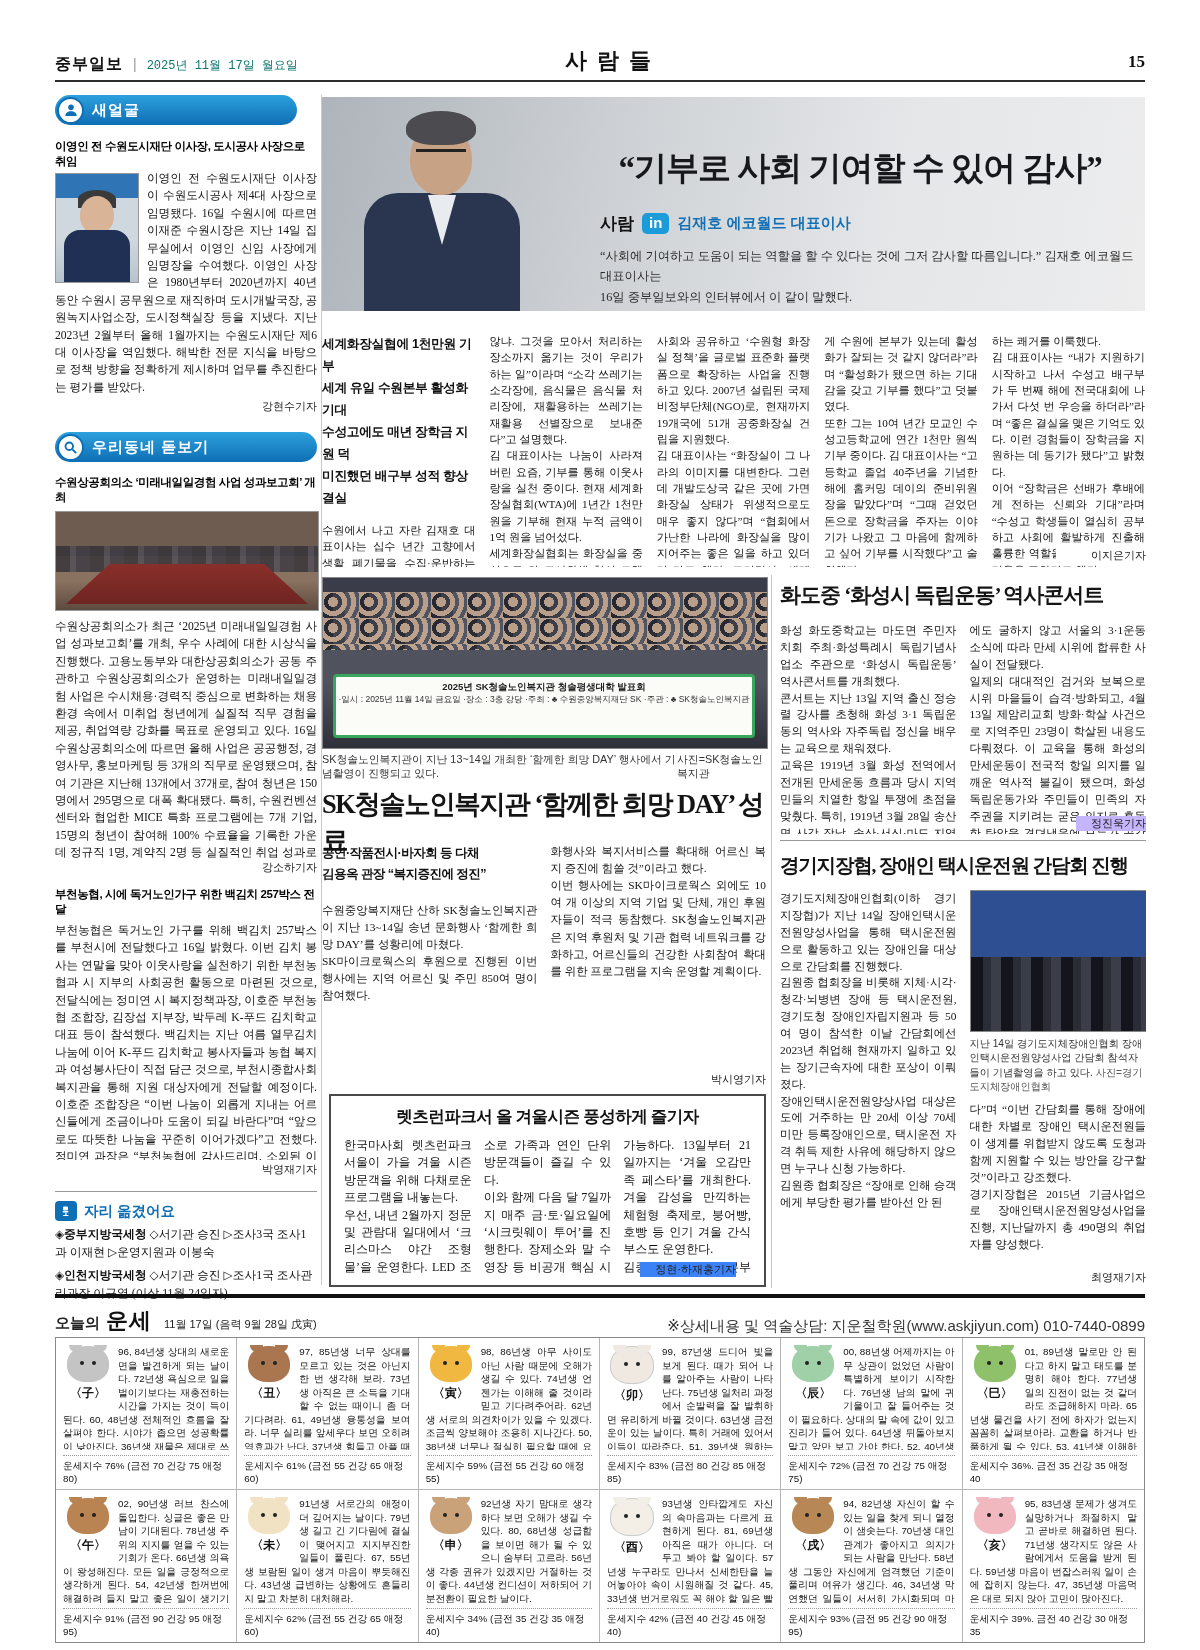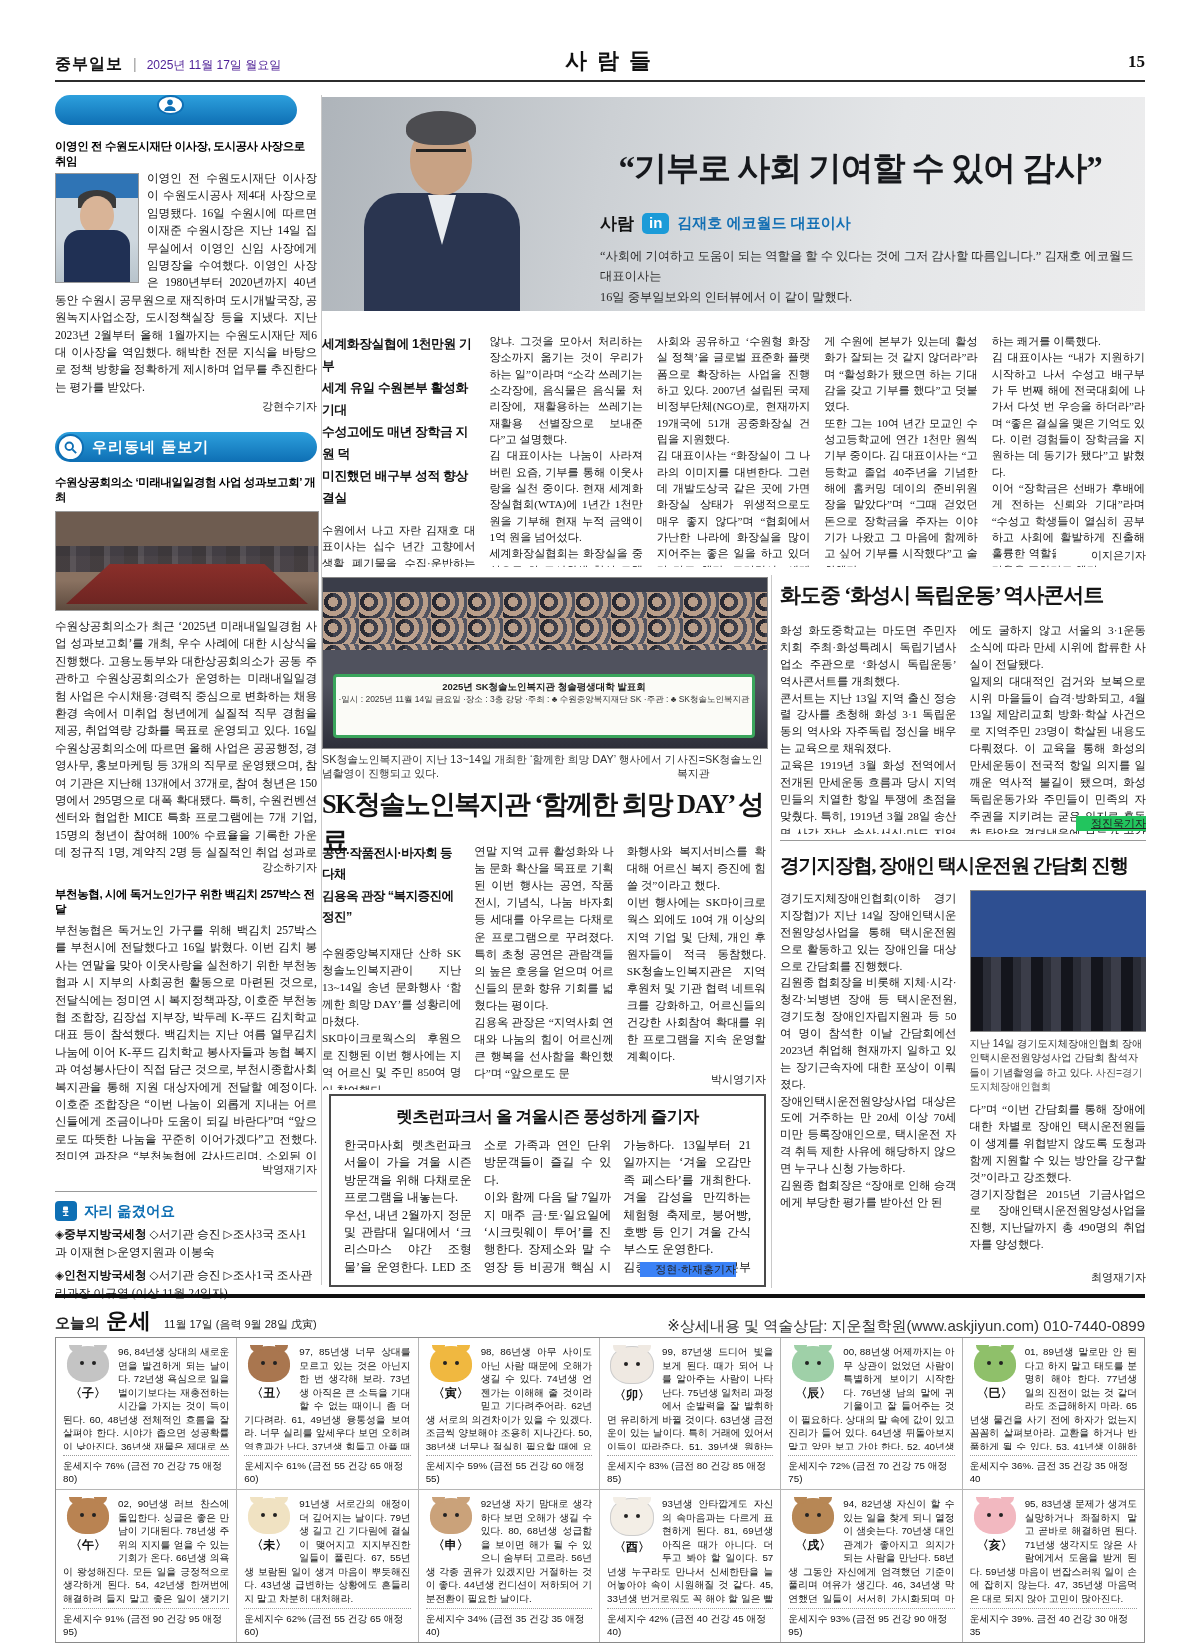--- a/index.html
+++ b/index.html
@@ -5,21 +5,21 @@
   html,body{margin:0;padding:0;background:#f2f2f2;}
   #page{position:relative;width:1200px;height:1650px;background:#fff;margin:0 auto;
         font-family:"Liberation Serif","DejaVu Serif",serif;color:#1a1a1a;overflow:hidden;}
   .abs{position:absolute;}
   .just{text-align:justify;}
   .prelines{white-space:pre-line;}
   
   .mast-left{left:55px;top:54px;font-family:"Liberation Sans","DejaVu Sans",sans-serif;display:flex;align-items:baseline;gap:10px;}
   .paper-logo{font-weight:bold;font-size:16px;letter-spacing:1px;color:#111;}
   .mast-sep{color:#999;font-size:14px;}
-  .mast-date{font-size:12px;color:#4c1d95;}
+  .mast-date{font-size:12px;color:#0f766e;font-family:Liberation Mono, monospace;}
   .mast-center{left:0;top:46px;width:1200px;text-align:center;font-size:22px;font-weight:bold;letter-spacing:10px;color:#111;padding-left:13px;}
   .mast-page{right:55px;top:52px;font-size:17px;font-weight:bold;color:#111;}
   .mast-rule{left:55px;top:80px;width:1090px;height:2px;background:#2c2c2c;}
   
   .badge{height:30px;border-radius:16px;background:linear-gradient(180deg,#2da0dd,#0e6fb4);display:flex;align-items:center;gap:8px;padding:0 14px 0 2px;box-sizing:border-box;}
   .badge .bcircle{width:27px;height:27px;border-radius:50%;background:#fff;border:2px solid #0e6fb4;display:flex;align-items:center;justify-content:center;box-sizing:border-box;}
   .badge .btitle{color:#fff;font-weight:bold;font-size:15px;font-family:"Liberation Sans","DejaVu Sans",sans-serif;letter-spacing:1px;}
   .icon-svg{display:block;}
   
   .leftcol{left:55px;top:95px;width:262px;}
@@ -72,21 +72,21 @@
   
   .letsbox{left:329px;top:1094px;width:437px;height:193px;border:2px solid #4a4a4a;box-sizing:border-box;padding:10px 13px;}
   .letstitle{text-align:center;font-size:16.5px;font-weight:bold;letter-spacing:-0.5px;margin-bottom:9px;color:#111;}
   .letscols{display:flex;gap:12px;height:136px;overflow:hidden;}
   .letscol{flex:1;font-size:12px;line-height:1.45;color:#111;overflow:hidden;}
   .lets-byline{left:640px;top:1262px;width:96px;background:#3b82f6;}
   
   .headline3{left:780px;top:581px;width:366px;font-size:21px;font-weight:bold;letter-spacing:-1px;color:#141414;}
   .hwcols{left:780px;top:622px;width:366px;height:212px;display:flex;gap:13px;overflow:hidden;}
   .hwcol{flex:1;font-size:11.4px;line-height:1.48;color:#111;overflow:hidden;}
-  .hw-byline{left:1076px;top:816px;width:70px;background:#22c55e;text-decoration:underline;}
+  .hw-byline{left:1076px;top:816px;width:70px;background:#c4b5fd;}
   .rdivider{left:780px;top:840px;width:366px;height:1px;background:#999;}
   .headline4{left:780px;top:852px;width:366px;font-size:19.5px;font-weight:bold;letter-spacing:-1.2px;color:#141414;}
   .gygrid{left:780px;top:890px;width:366px;height:398px;display:flex;gap:13px;overflow:hidden;}
   .gycol{flex:1;font-size:11.4px;line-height:1.48;color:#111;overflow:hidden;}
   .gyphoto{width:176px;height:140px;background:linear-gradient(180deg,#2e4f91 0 55%,#24407a 55% 100%);position:relative;overflow:hidden;border:1px solid #888;margin-bottom:5px;}
   .gyphoto .gp-people{position:absolute;left:0;bottom:0;width:176px;height:74px;background:repeating-linear-gradient(90deg,#14151c 0 12px,#2a2c36 12px 20px,#3b3d49 20px 30px);}
   .gycaption{font-size:10.2px;line-height:1.4;color:#333;font-family:"Liberation Sans","DejaVu Sans",sans-serif;margin-bottom:7px;}
   .gy-byline{left:1076px;top:1270px;width:70px;background:#fff;}
   .midvline{left:771px;top:575px;height:713px;}
   
@@ -118,21 +118,21 @@
   <div class="abs mast-left">
     <span class="paper-logo">중부일보</span>
     <span class="mast-sep">|</span>
     <span class="mast-date">2025년 11월 17일 월요일</span>
   </div>
   <div class="abs mast-center">사람들</div>
   <div class="abs mast-page">15</div>
   <div class="abs mast-rule"></div>
 
   <div class="abs leftcol">
-    <div class="badge" style="width:242px;flex-direction:column;">
+    <div class="badge" style="width:242px;">
       <span class="bcircle">
         <svg class="icon-svg" width="16" height="16" viewBox="0 0 24 24" fill="#0e6fb4">
             <circle cx="12" cy="8" r="4.2"></circle>
             <path d="M3.5 21c0-4.5 4-7 8.5-7s8.5 2.5 8.5 7z"></path>
           </svg>
       </span>
       <span class="btitle">새얼굴</span>
     </div>
 
     <div style="margin-top:14px;">
@@ -247,22 +247,20 @@
     <span>사진=SK청솔노인복지관</span>
   </div>
   <div class="abs headline2">SK청솔노인복지관 ‘함께한 희망 DAY’ 성료</div>
   <div class="abs skcols">
     <div class="skcol">
       <div class="sklead prelines">공연·작품전시·바자회 등 다채
 김용옥 관장 “복지증진에 정진”</div>
       <div class="just prelines">수원중앙복지재단 산하 SK청솔노인복지관이 지난 13~14일 송년 문화행사 ‘함께한 희망 DAY’를 성황리에 마쳤다.
 SK마이크로웍스의 후원으로 진행된 이번 행사에는 지역 어르신 및 주민 850여 명이 참여했다.</div>
     </div>
-    <div class="skcol just prelines">연말 지역 교류 활성화와 나눔 문화 확산을 목표로 기획된 이번 행사는 공연, 작품전시, 기념식, 나눔 바자회 등 세대를 아우르는 다채로운 프로그램으로 꾸려졌다. 특히 초청 공연은 관람객들의 높은 호응을 얻으며 어르신들의 문화 향유 기회를 넓혔다는 평이다.
-김용옥 관장은 “지역사회 연대와 나눔의 힘이 어르신께 큰 행복을 선사함을 확인했다”며 “앞으로도 문</div>
     <div class="skcol just prelines">화행사와 복지서비스를 확대해 어르신 복지 증진에 힘쓸 것”이라고 했다.
 이번 행사에는 SK마이크로웍스 외에도 10여 개 이상의 지역 기업 및 단체, 개인 후원자들이 적극 동참했다. SK청솔노인복지관은 지역 후원처 및 기관 협력 네트워크를 강화하고, 어르신들의 건강한 사회참여 확대를 위한 프로그램을 지속 운영할 계획이다.</div>
   </div>
   <div class="abs byline sk-byline">박시영기자</div>
 
   <div class="abs letsbox">
     <div class="letstitle">렛츠런파크서 올 겨울시즌 풍성하게 즐기자</div>
     <div class="letscols">
       <div class="letscol just prelines">한국마사회 렛츠런파크 서울이 가을 겨울 시즌 방문객을 위해 다채로운 프로그램을 내놓는다.
 우선, 내년 2월까지 정문 및 관람대 일대에서 ‘크리스마스 야간 조형물’을 운영한다. LED 조형물, 대형 크리스마스 트리, 황금 나무 등으로 구성된 SNS 인증 명</div>

